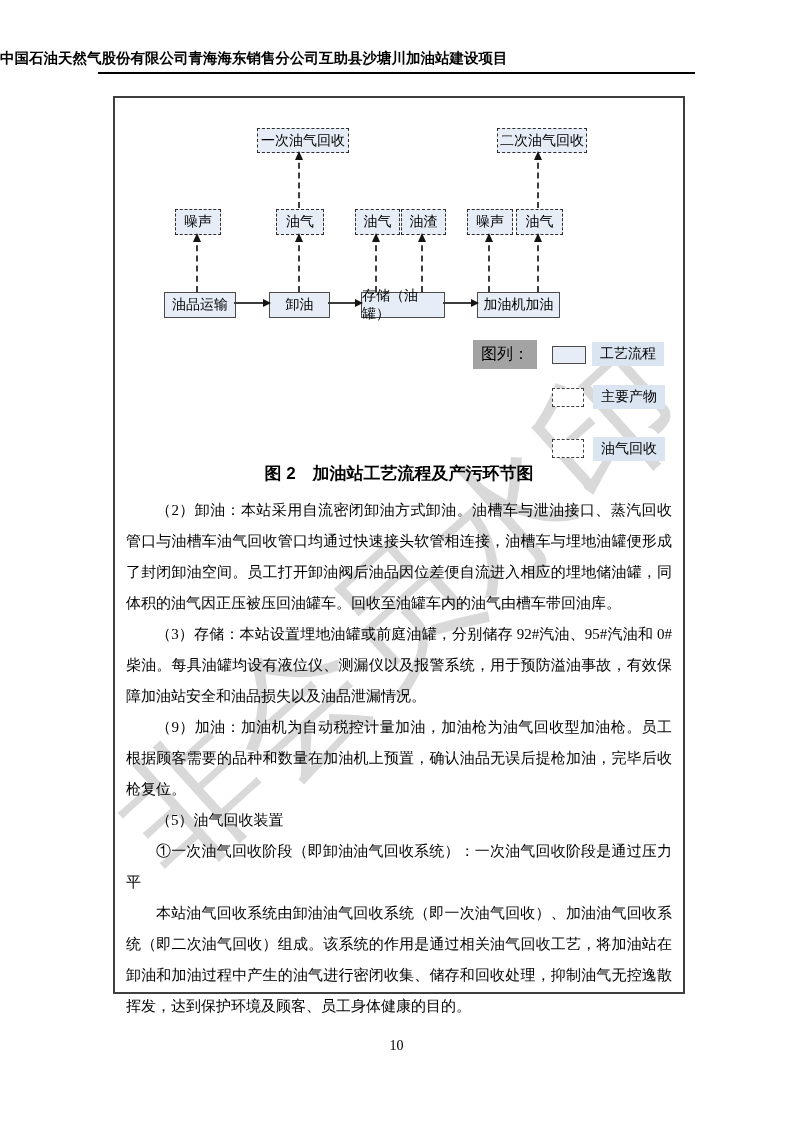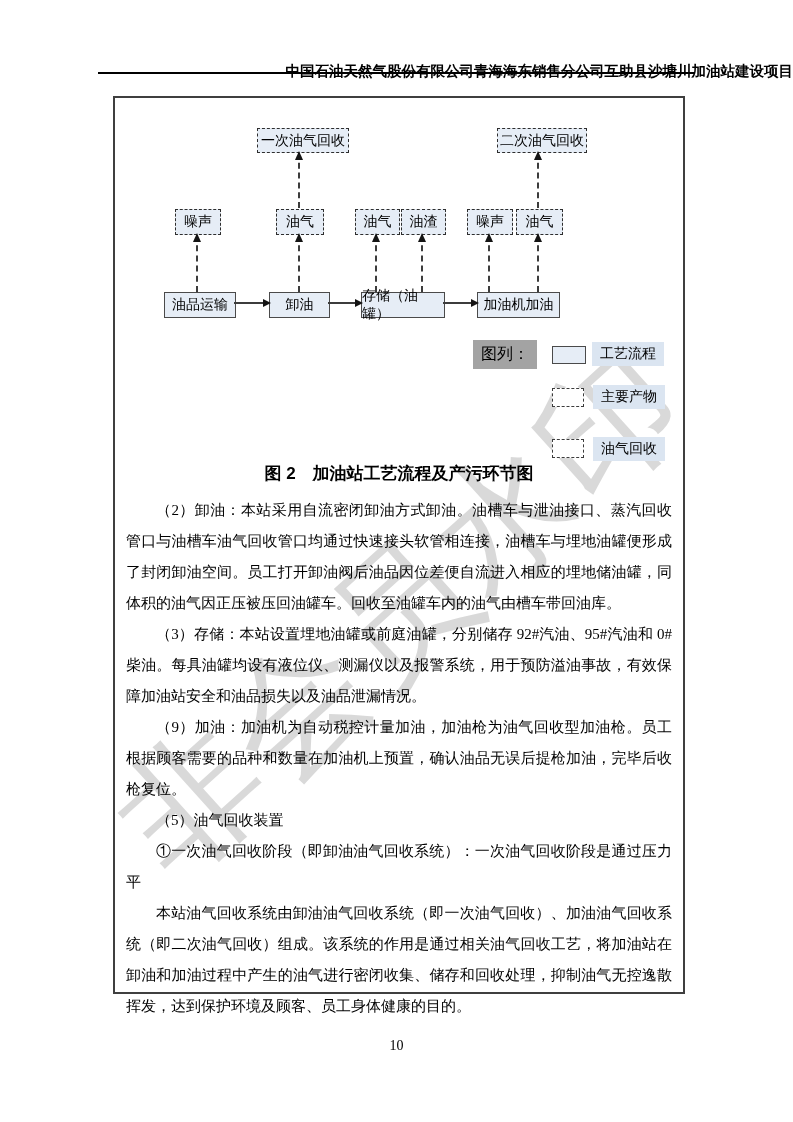--- a/index.html
+++ b/index.html
@@ -5,21 +5,21 @@
   html,body{margin:0;padding:0;background:#ffffff;}
   .page{position:relative;width:793px;height:1122px;background:#ffffff;overflow:hidden;
         font-family:"Liberation Serif",serif;color:#000;}
   
   .watermark{position:absolute;left:10px;top:468px;width:784px;height:290px;
              display:flex;align-items:center;justify-content:center;
              transform:rotate(-42deg);font-size:138px;letter-spacing:2px;
              color:rgba(120,120,120,0.28);white-space:nowrap;z-index:0;
              font-family:"Liberation Sans",sans-serif;pointer-events:none;}
   
-  .header-title{position:absolute;left:0;top:62px;width:100%;text-align:right;
+  .header-title{position:absolute;left:0;top:49px;width:100%;text-align:left;
                 font-size:14.5px;font-weight:bold;font-family:Liberation Sans, sans-serif;z-index:2;}
   .header-rule{position:absolute;left:98px;top:72px;width:597px;height:2px;background:#000;z-index:2;}
   
   .content-box{position:absolute;left:113px;top:96px;width:568px;height:894px;
                border:2px solid #3f3f3f;z-index:1;}
   
   .pbox{position:absolute;background:#e6edf6;border:1.6px solid #4a4a4a;
         display:flex;align-items:center;justify-content:center;font-size:14px;z-index:2;}
   .dbox{position:absolute;background:#e6edf6;border:1.6px dashed #2e2e2e;
         display:flex;align-items:center;justify-content:center;font-size:14px;z-index:2;}

